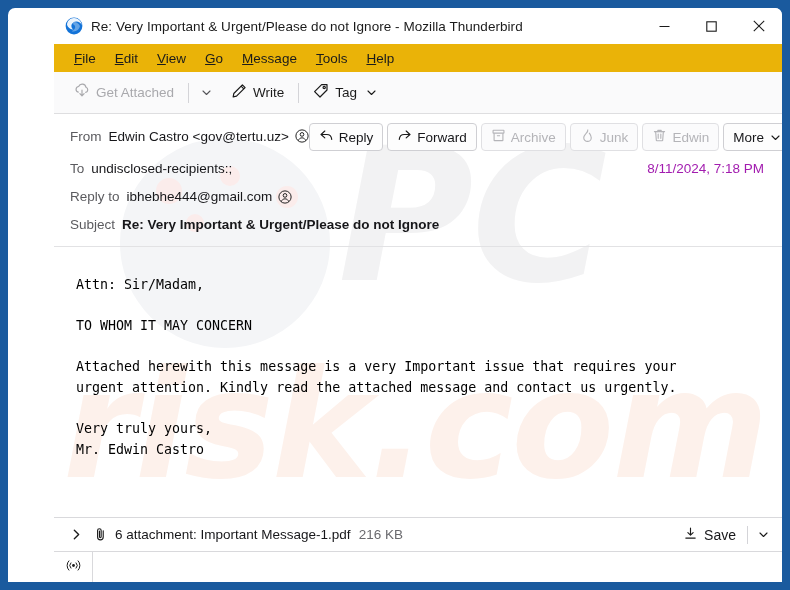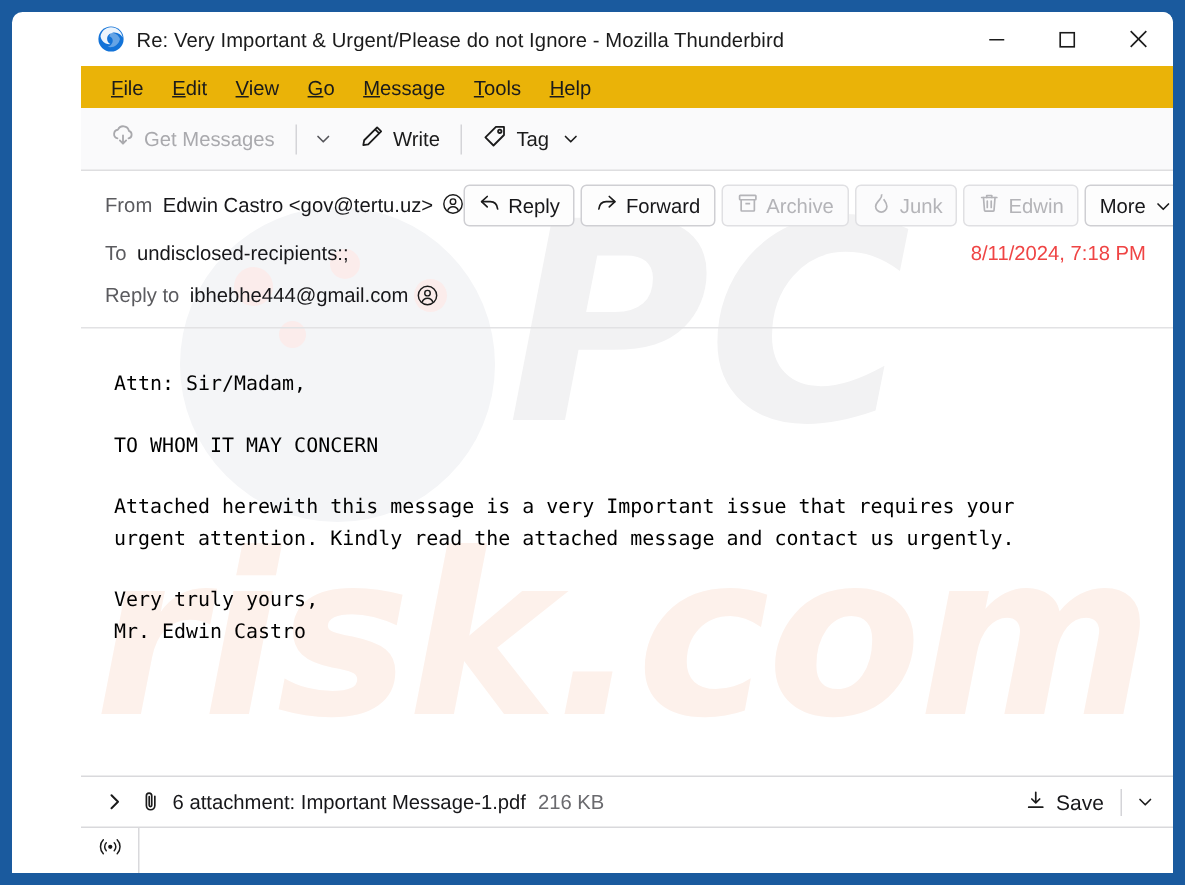--- a/index.html
+++ b/index.html
@@ -183,21 +183,21 @@
   .hdr-value {
     font-size: 13.5px;
     color: #17171a;
     white-space: nowrap;
   }
   .hdr-value.subject { font-weight: 700; }
   .hdr-left { display: flex; align-items: center; min-height: 26px; }
   .hdr-spacer { flex: 1 1 auto; }
   .hdr-date {
     font-size: 13.5px;
-    color: #ef4444;
+    color: #a21caf;
     white-space: nowrap;
     padding-right: 6px;
   }
   .person-icon { margin-left: 6px; display: inline-flex; align-items: center; }
 
   
   .action-bar { display: flex; align-items: center; gap: 4px; flex: 0 0 auto; }
   .act-btn {
     display: flex; align-items: center; gap: 5px;
     height: 26px;
@@ -329,21 +329,21 @@
     </div>
 
     <div class="toolbar layer">
       <div class="tool-btn disabled">
         <span>
           <svg width="16" height="16" viewBox="0 0 16 16" fill="none" stroke="#a9a9ad" stroke-width="1.2" stroke-linecap="round" stroke-linejoin="round">
             <path d="M4.3 9.2A2.9 2.9 0 014.6 3.5 3.9 3.9 0 0112 4.3a2.6 2.6 0 01-.3 5"></path>
             <path d="M8 7.2v5.4M5.9 10.6L8 12.8l2.1-2.2"></path>
           </svg>
         </span>
-        <span>Get Messages</span>
+        <span>Get Attached</span>
       </div>
       <div class="tool-sep"></div>
       <div class="tool-caret">
         <svg width="11" height="11" viewBox="0 0 11 11" fill="none" stroke="#55555a" stroke-width="1.1" stroke-linecap="round" stroke-linejoin="round">
             <path d="M2 4l3.5 3.5L9 4"></path>
           </svg>
       </div>
       <div class="tool-btn" style="margin-left:6px;">
         <span>
           <svg width="16" height="16" viewBox="0 0 16 16" fill="none" stroke="#1b1b1b" stroke-width="1.2" stroke-linejoin="round">
@@ -456,20 +456,24 @@
         <span class="hdr-value">ibhebhe444@gmail.com</span>
         <span class="person-icon">
           <svg width="14" height="14" viewBox="0 0 16 16" fill="none" stroke="#1b1b1b" stroke-width="1.1">
             <circle cx="8" cy="8" r="7"></circle>
             <circle cx="8" cy="6.2" r="2.1"></circle>
             <path d="M3.9 13.2c.6-2 2.1-3.1 4.1-3.1s3.5 1.1 4.1 3.1"></path>
           </svg>
         </span>
       </div>
 
+      <div class="hdr-row" style="margin-top:5px;">
+        <span class="hdr-label">Subject</span>
+        <span class="hdr-value subject">Re: Very Important &amp; Urgent/Please do not Ignore</span>
+      </div>
     </div>
 
     <div class="msg-body layer">Attn: Sir/Madam,
 
 TO WHOM IT MAY CONCERN
 
 Attached herewith this message is a very Important issue that requires your
 urgent attention. Kindly read the attached message and contact us urgently.
 
 Very truly yours,

